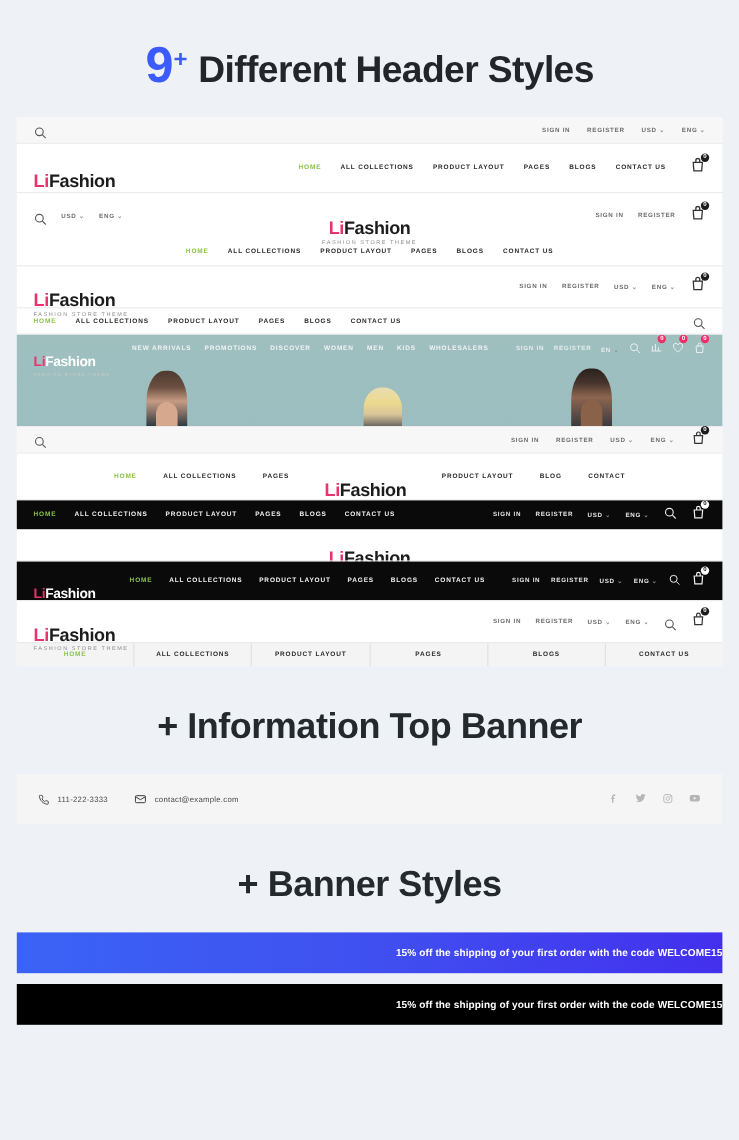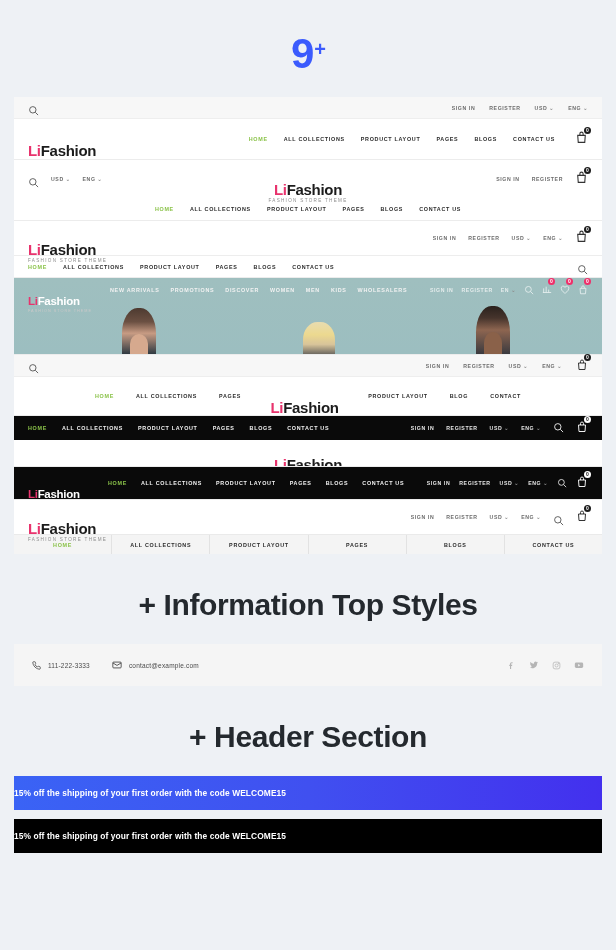--- a/index.html
+++ b/index.html
@@ -246,38 +246,39 @@
   .info-text { font-size: 6.5px; color: #4a4a4a; letter-spacing: 0.2px; }
   .socials { margin-left: auto; display: flex; align-items: center; gap: 13px; }
   .soc { color: #b5b5b5; }
 
   
   .banner {
     margin: 0 14px 9px;
     height: 34px;
     display: flex;
     align-items: center;
-    justify-content: flex-start;
+    justify-content: flex-end;
   }
   .banner-blue { background: linear-gradient(90deg, #3a63f5 0%, #4050f0 50%, #4330ee 100%); }
   .banner-black { background: #000000; }
   .banner-text {
     color: #ffffff;
     font-size: 8.4px;
     font-weight: bold;
     letter-spacing: 0.1px;
   }
   .pad-bottom { height: 20px; }
 </style>
 </head>
 <body>
 
 <div class="title-main">
   <span class="big-nine">9</span>
     <span class="plus-sup">+</span>
+  <span class="title-rest">Different Header Styles</span>
 </div>
 
 <div class="hdr">
   <div class="util-bar">
     <span class="ico search-ico">
       <svg width="11" height="11" viewBox="0 0 24 24" fill="none" stroke="#555" stroke-width="2">
           <circle cx="10.5" cy="10.5" r="7"></circle>
           <line x1="16" y1="16" x2="22" y2="22"></line>
         </svg>
     </span>
@@ -601,21 +602,21 @@
       </div>
     <div class="h8-cell">
         <span class="nav-item">BLOGS</span>
       </div>
     <div class="h8-cell">
         <span class="nav-item">CONTACT US</span>
       </div>
   </div>
 </div>
 
-<div class="section-title mid-title">+ Information  Top Styles</div>
+<div class="section-title mid-title">+ Information  Top Banner</div>
 
 <div class="info-panel">
   <div class="info-item">
     <svg width="9" height="9" viewBox="0 0 24 24" fill="none" stroke="#3c3c3c" stroke-width="2">
         <path d="M22 16.9v3a2 2 0 01-2.2 2 19.8 19.8 0 01-8.6-3.1 19.5 19.5 0 01-6-6A19.8 19.8 0 012.1 4.2 2 2 0 014.1 2h3a2 2 0 012 1.7c.1 1 .3 1.9.6 2.8a2 2 0 01-.4 2.1L8 9.9a16 16 0 006 6l1.3-1.3a2 2 0 012.1-.4c.9.3 1.8.5 2.8.6a2 2 0 011.8 2.1z"></path>
       </svg>
     <span class="info-text">111-222-3333</span>
   </div>
   <div class="info-item">
     <svg width="10" height="10" viewBox="0 0 24 24" fill="none" stroke="#3c3c3c" stroke-width="2">
@@ -644,21 +645,21 @@
     </span>
     <span class="soc">
       <svg width="10" height="10" viewBox="0 0 24 24" fill="#b5b5b5">
           <rect x="2" y="6" width="20" height="13" rx="3.5"></rect>
           <path d="M10 9.5l5 3-5 3z" fill="#f5f5f5"></path>
         </svg>
     </span>
   </div>
 </div>
 
-<div class="section-title mid-title">+ Header Section</div>
+<div class="section-title mid-title">+ Banner Styles</div>
 
 <div class="banner banner-blue">
   <span class="banner-text">15% off the shipping of your first order with the code WELCOME15</span>
 </div>
 <div class="banner banner-black">
   <span class="banner-text">15% off the shipping of your first order with the code WELCOME15</span>
 </div>
 <div class="pad-bottom"></div>
 
 </body></html>

